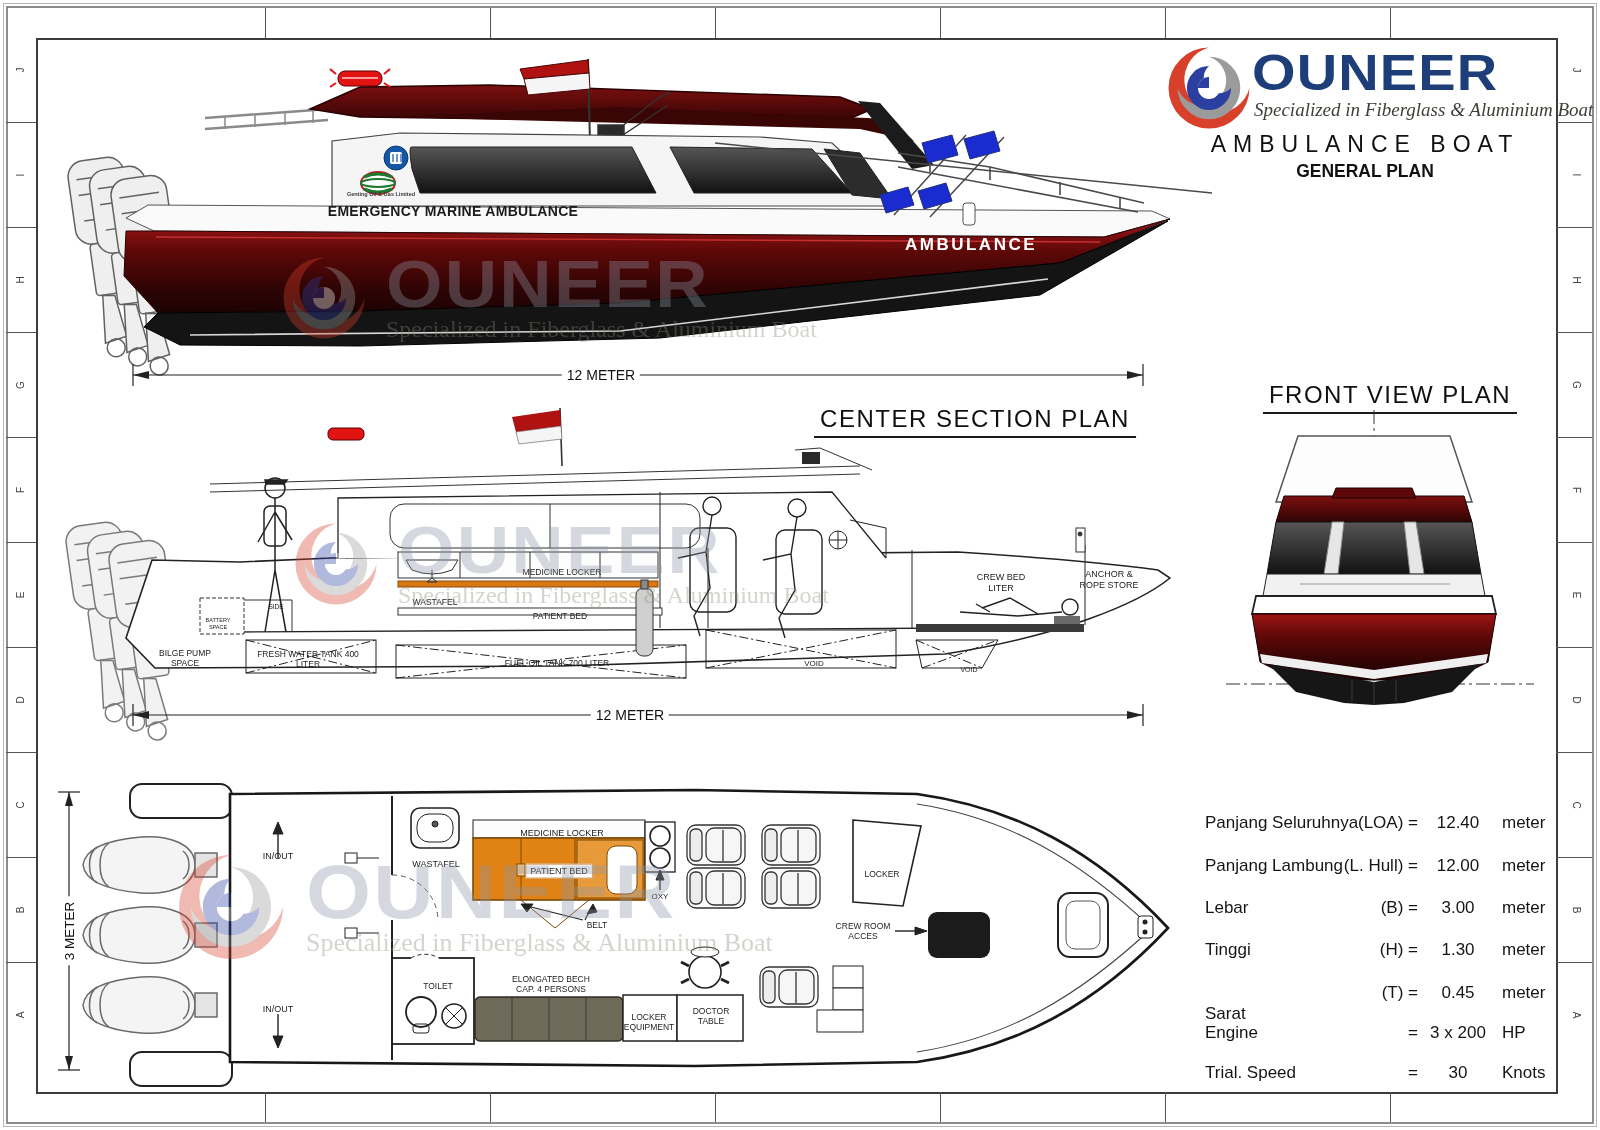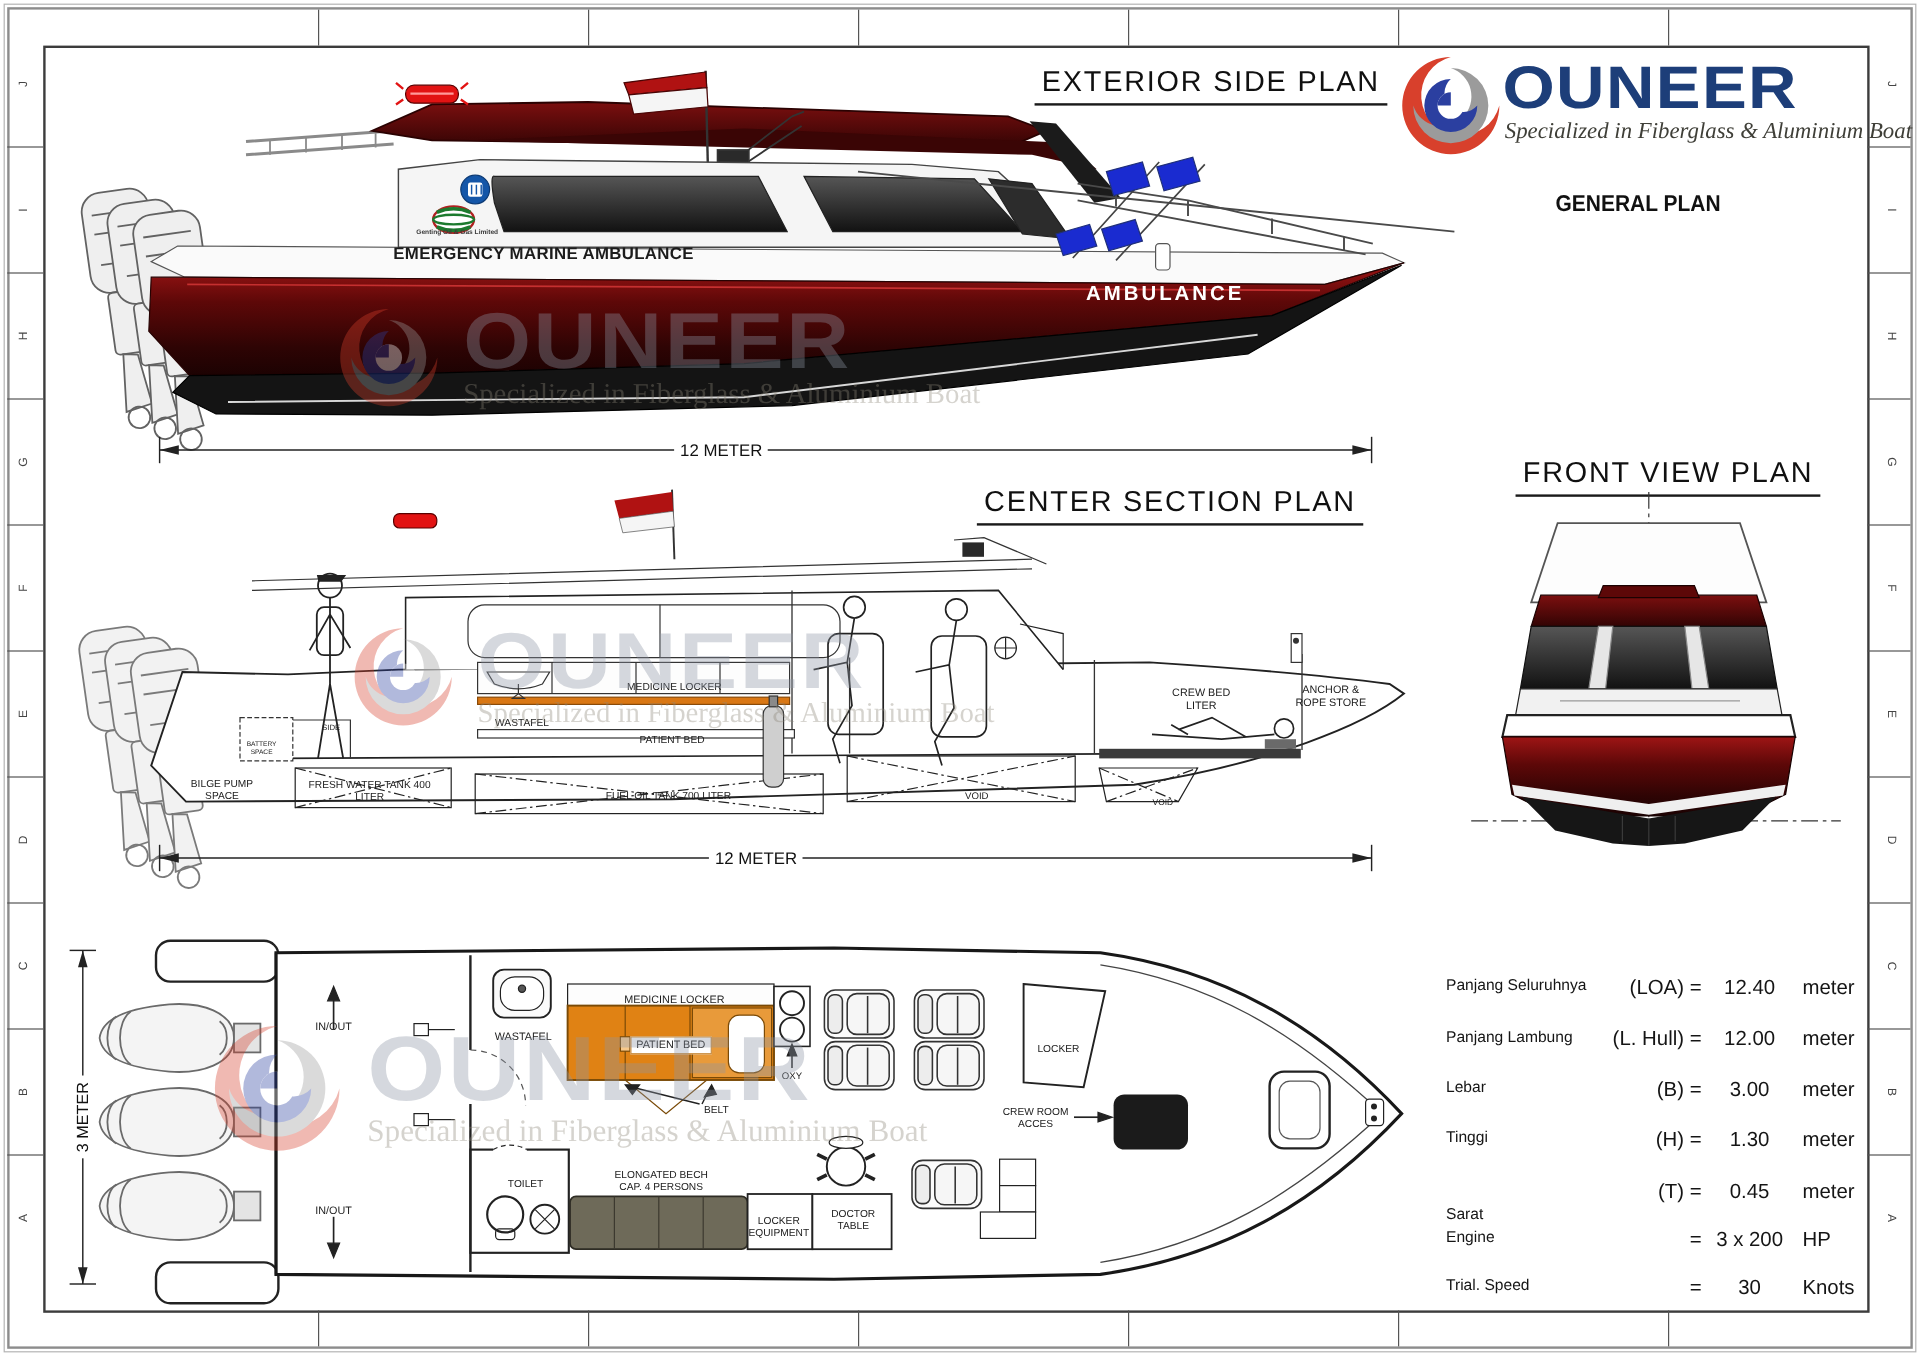--- a/index.html
+++ b/index.html
@@ -25,21 +25,21 @@
   .dim-label.vert{transform:translate(-50%,-50%) rotate(-90deg);}
   
   .brand-name{position:absolute;font-size:50px;font-weight:800;color:#1d3e79;letter-spacing:1px;
        transform:scaleX(1.12);transform-origin:left center;white-space:nowrap;}
   .brand-tag{position:absolute;font-family:"Liberation Serif",serif;font-style:italic;font-size:19px;
        color:#3f3f38;white-space:nowrap;}
   .brand-product{position:absolute;width:380px;text-align:center;font-size:23px;letter-spacing:7px;color:#111;white-space:nowrap;}
   .brand-sub{position:absolute;width:380px;text-align:center;font-size:19px;font-weight:bold;
        letter-spacing:0px;color:#111;transform:scaleX(.92);}
   
-  .spec-name{position:absolute;left:1205px;width:168px;font-size:13px;color:#151515;}
+  .spec-name{position:absolute;left:1205px;width:168px;font-size:17px;color:#151515;}
   .spec-sym{position:absolute;left:1296px;width:122px;font-size:17px;text-align:right;color:#151515;}
   .spec-val{position:absolute;left:1426px;width:64px;font-size:17px;text-align:center;color:#151515;}
   .spec-unit{position:absolute;left:1502px;width:70px;font-size:17px;color:#151515;}
   
   .wm{position:absolute;display:flex;align-items:center;gap:16px;opacity:.36;pointer-events:none;z-index:5;}
   .wm-text .wm-name{font-size:66px;font-weight:800;letter-spacing:2px;color:#8e96a5;line-height:.95;
        transform:scaleX(1.1);transform-origin:left;}
   .wm-text .wm-tag{font-family:"Liberation Serif",serif;font-size:24px;color:#8d8779;white-space:nowrap;}
   .wm.big .wm-name{font-size:76px;}
   .wm.big .wm-tag{font-size:26px;}
@@ -149,23 +149,23 @@
   <span class="grid-letter right" style="left:1576px;top:700px">D</span>
   <span class="grid-letter right" style="left:1576px;top:805px">C</span>
   <span class="grid-letter right" style="left:1576px;top:910px">B</span>
   <span class="grid-letter right" style="left:1576px;top:1015px">A</span>
 
   <svg style="left:1163px;top:42px" width="92" height="92" viewBox="0 0 100 100">
       <use href="#swirlG"></use>
     </svg>
   <div class="brand-name" style="left:1252px;top:44px">OUNEER</div>
   <div class="brand-tag" style="left:1254px;top:99px">Specialized in Fiberglass &amp; Aluminium Boat</div>
+  <div class="brand-product" style="left:1175px;top:131px">AMBULANCE BOAT</div>
   <div class="brand-sub" style="left:1175px;top:160px">GENERAL PLAN</div>
 
-  <div class="ttl" style="left:1009px;top:55px">EXTERIOR SIDE PLAN</div>
 
   <svg style="left:60px;top:45px" width="1115" height="330" viewBox="0 0 1115 330">
 
     <g transform="translate(6,118) rotate(-8)" opacity=".95">
       <use href="#motorSide"></use>
         <use href="#motorSide" x="20" y="12"></use>
         <use href="#motorSide" x="40" y="24"></use>
     </g>
 
     <g stroke="#8a8a8a" stroke-width="2.5">

